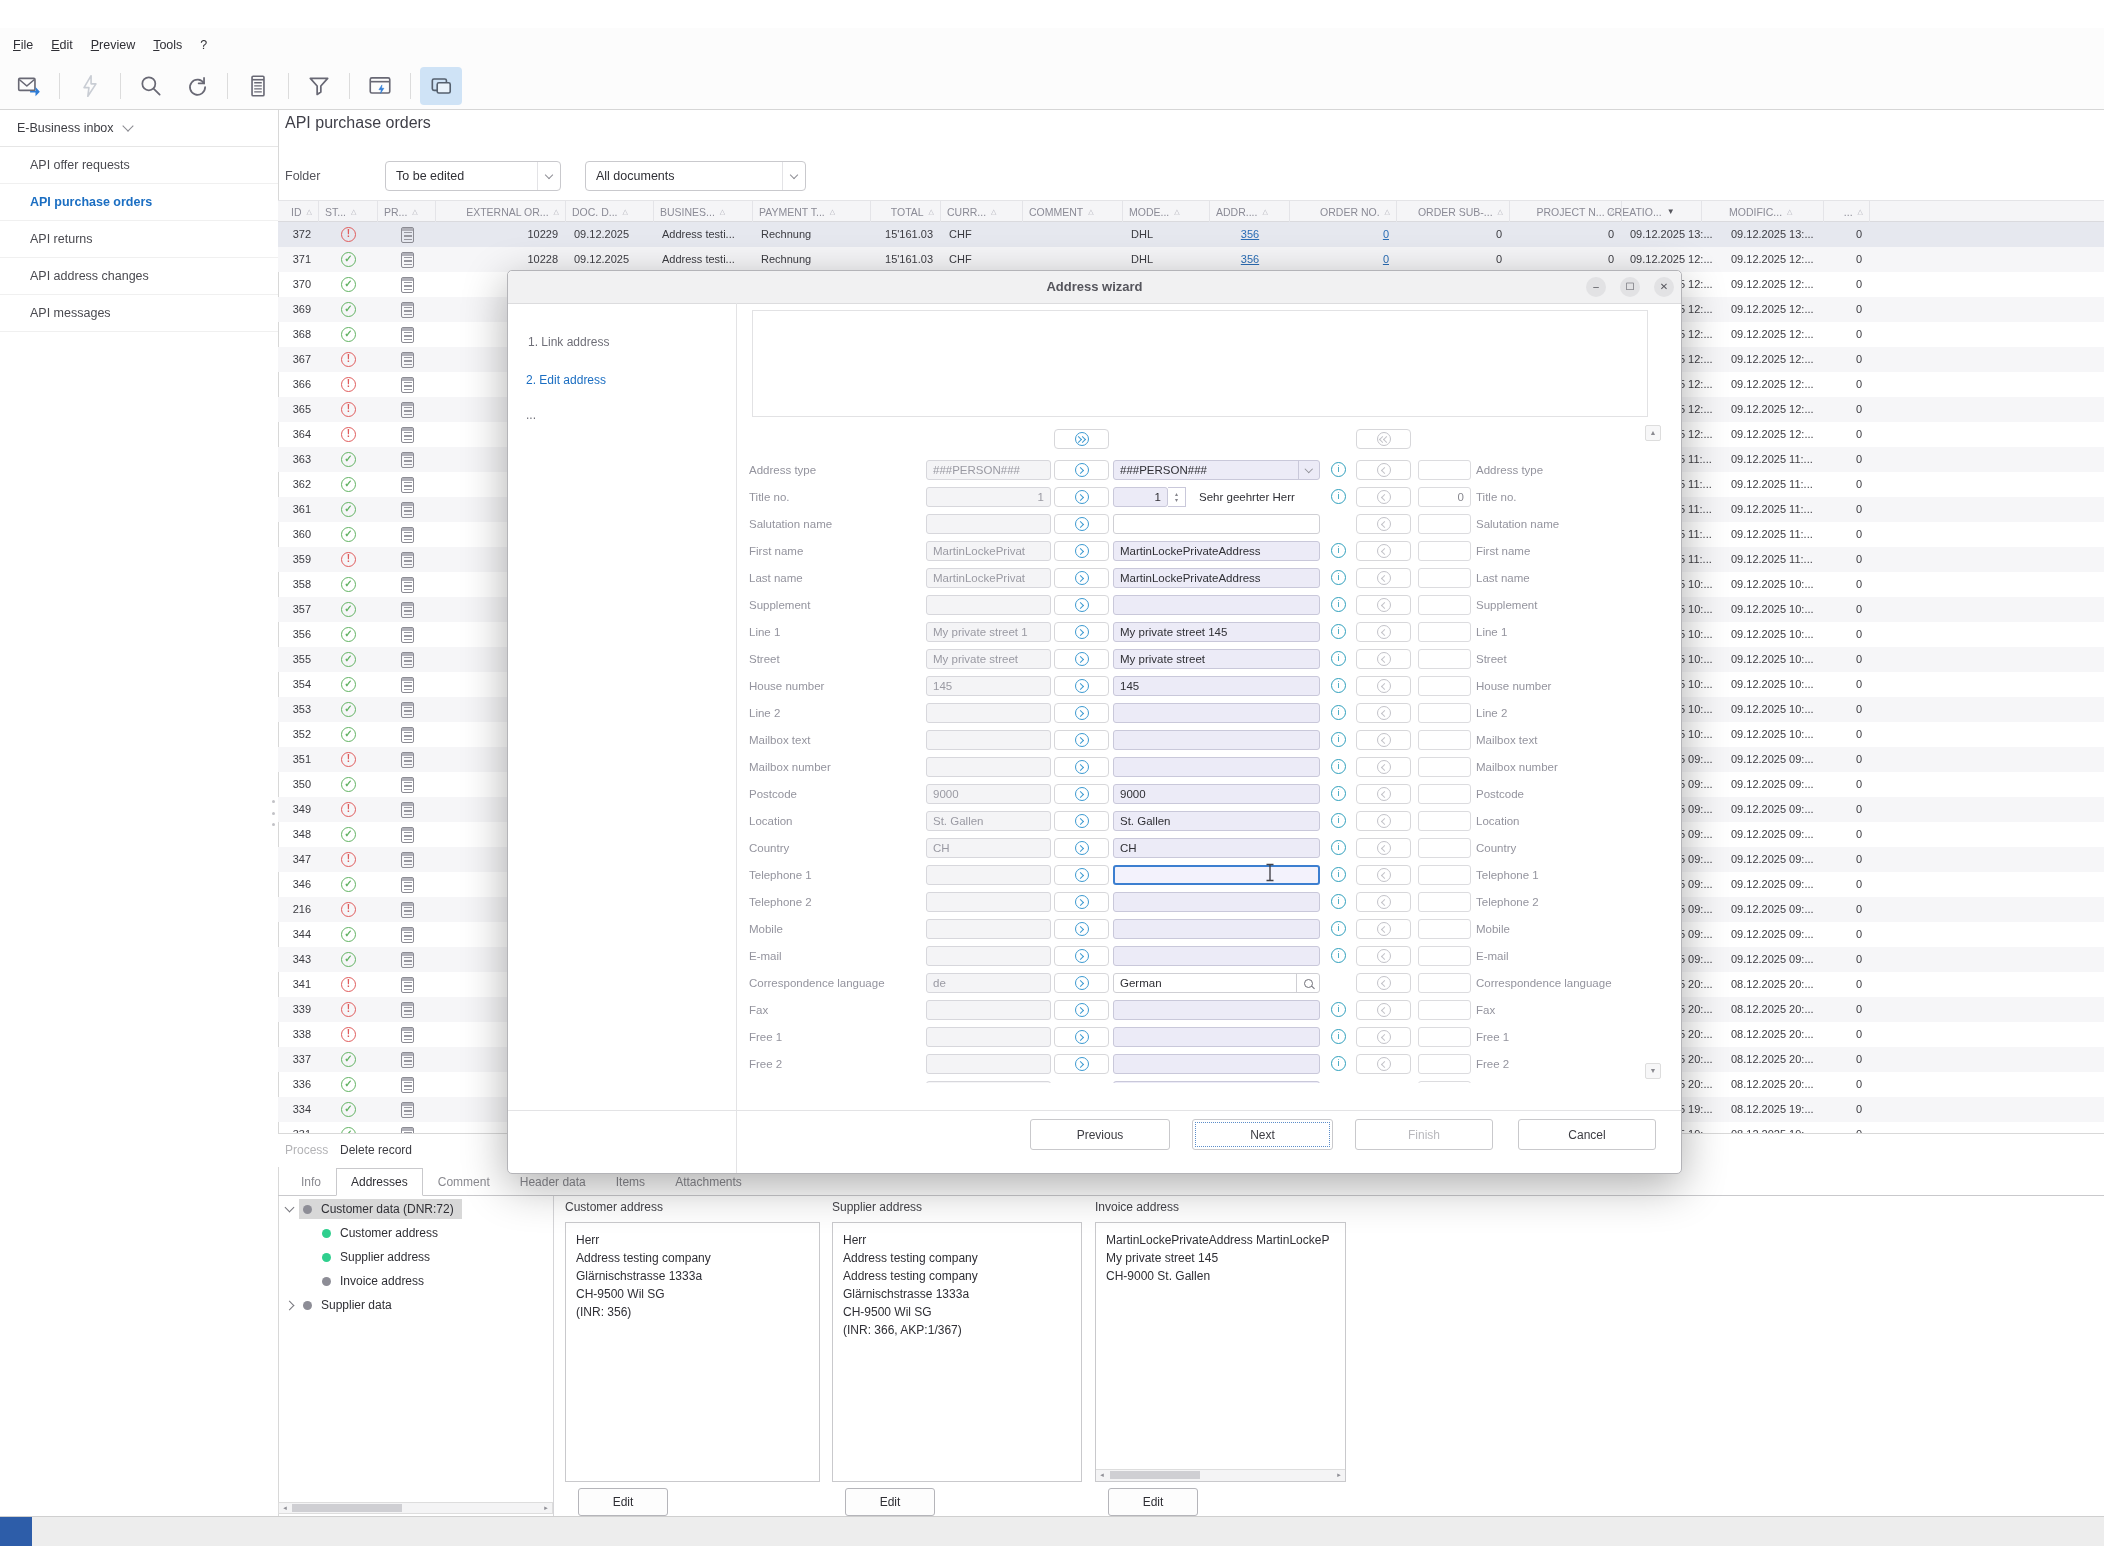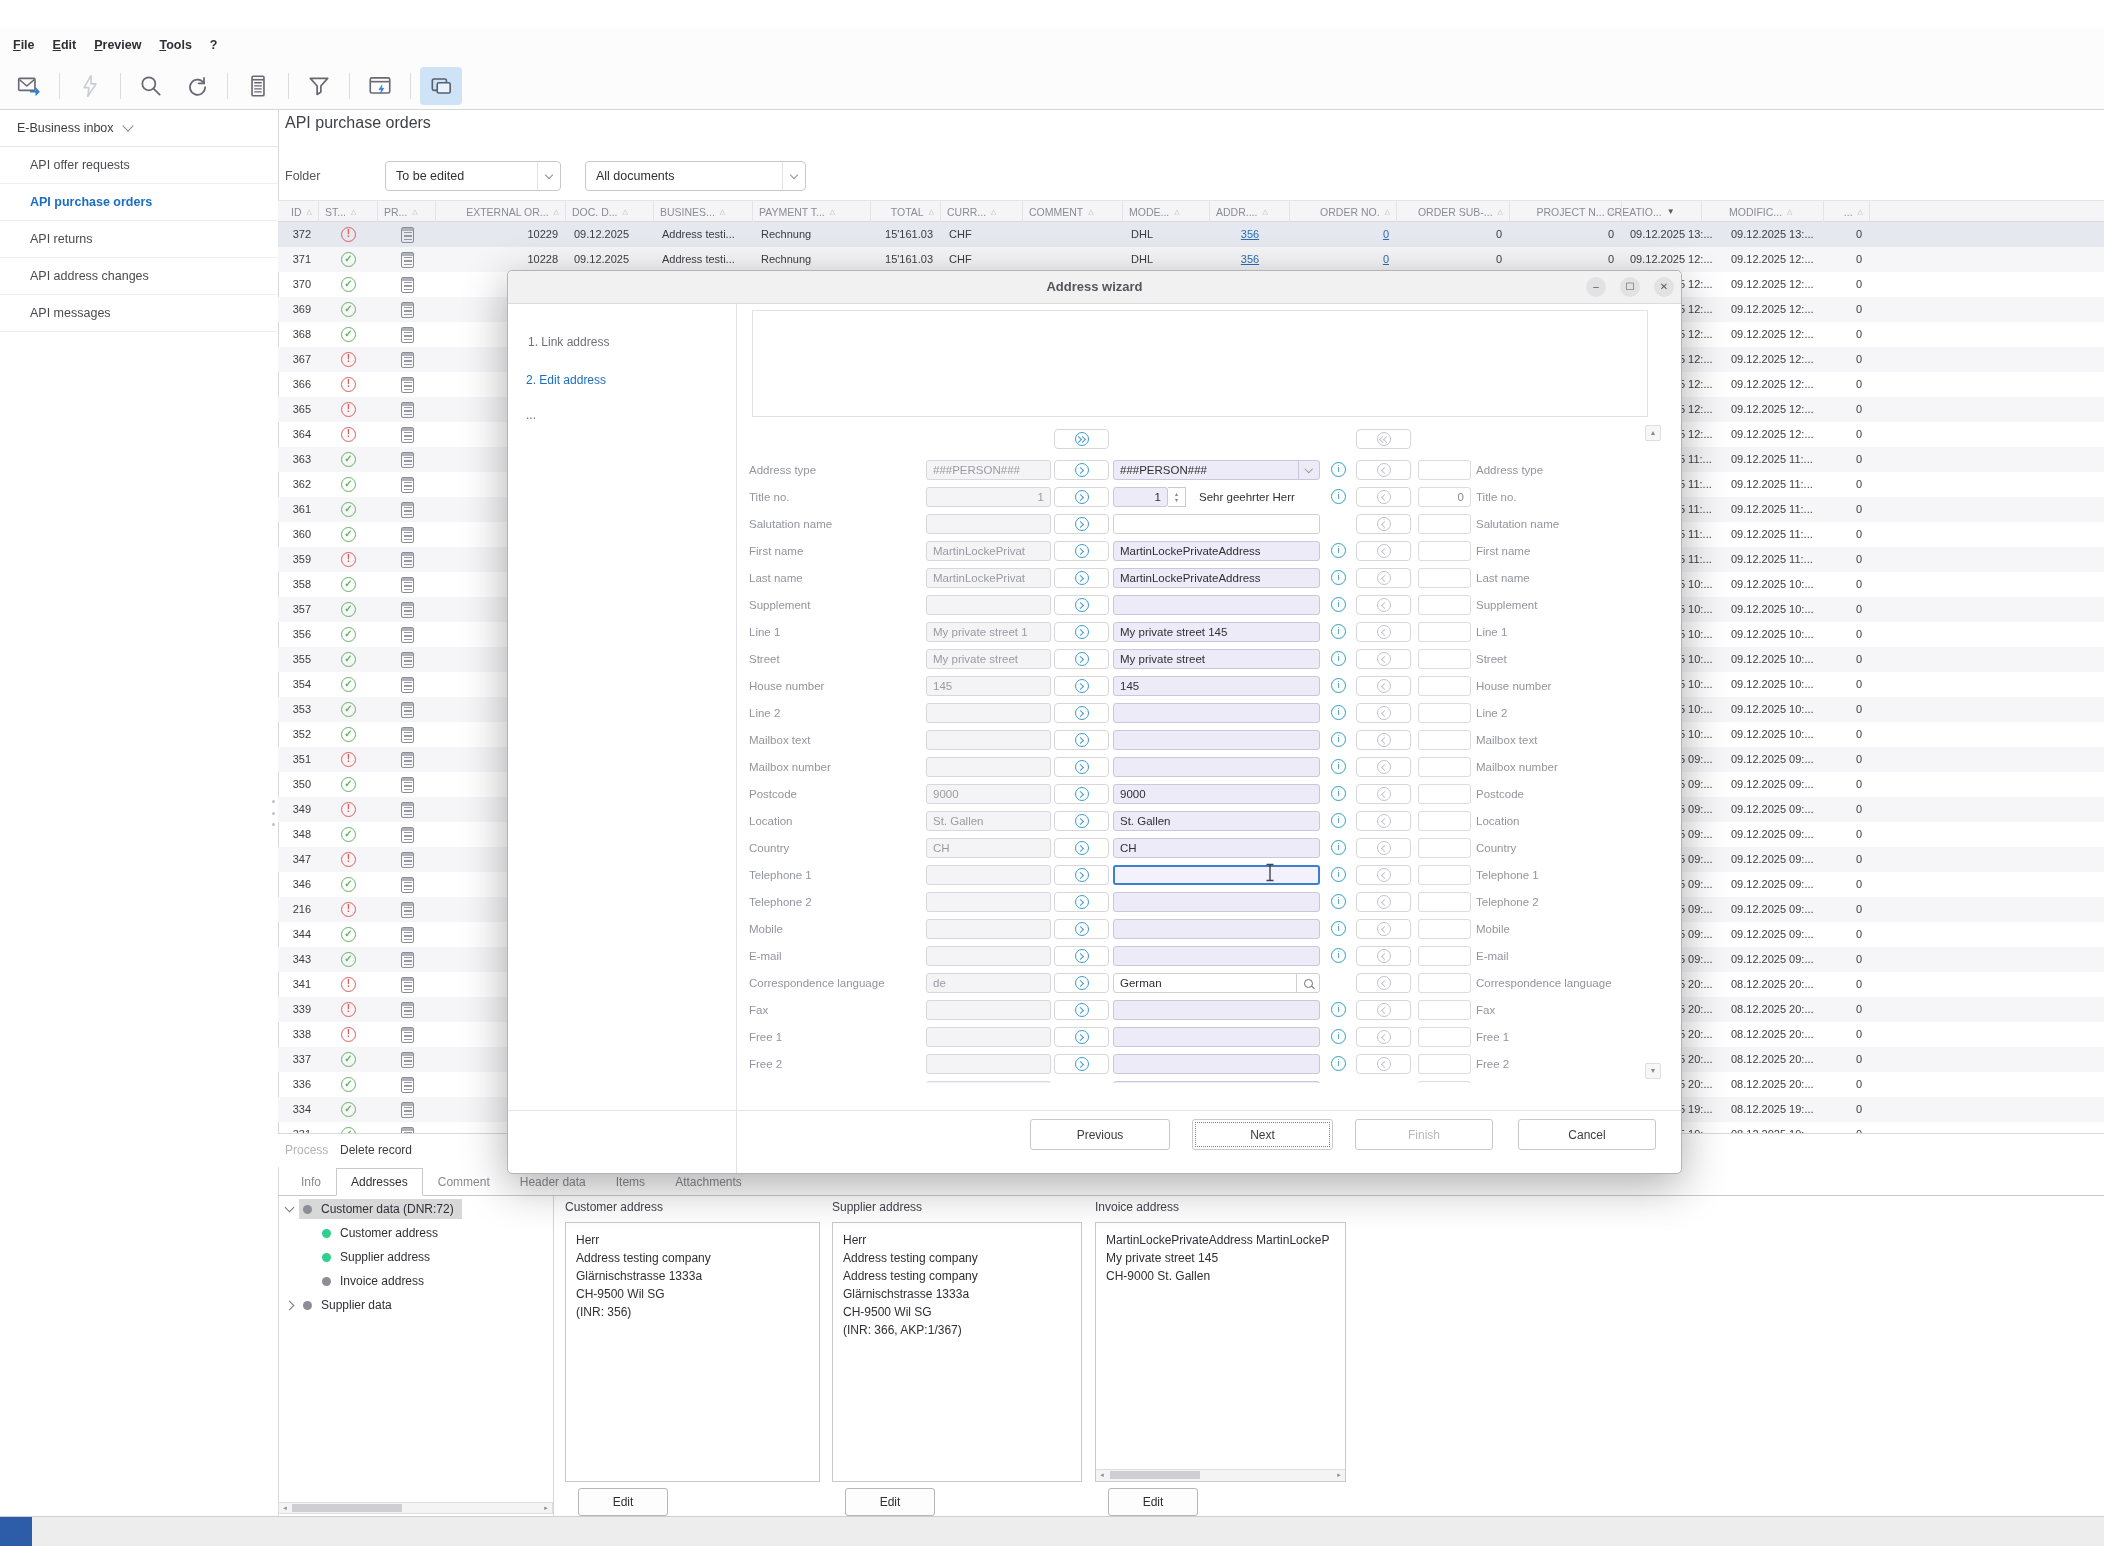--- a/index.html
+++ b/index.html
@@ -1,21 +1,21 @@
 <!DOCTYPE html>
 <html><head>
 <meta charset="utf-8">
 <style>
   html,body{margin:0;padding:0;background:#fff;font-family:"Liberation Sans",sans-serif;}
   .screen{position:relative;width:2104px;height:1546px;overflow:hidden;background:#fff;}
 
   
   .titlebar{position:absolute;left:0;top:0;right:0;height:28px;background:#e3e3e3;border-bottom:1px solid #cfcfcf;}
   .title-text{position:absolute;left:1180px;top:0;line-height:28px;font-size:13px;font-weight:700;color:#8f8f8f;white-space:nowrap;}
-  .menubar{position:absolute;left:0;top:28px;right:0;height:34px;background:#fcfcfc;display:flex;align-items:center;padding-left:4px;font-weight:bold;}
+  .menubar{position:absolute;left:0;top:28px;right:0;height:34px;background:#fcfcfc;display:flex;align-items:center;padding-left:4px;}
   .menu-item{font-size:12.5px;color:#2f2f35;padding:5px 9px;}
   .menu-item u{text-decoration:underline;}
   .toolbar{position:absolute;left:0;top:62px;right:0;height:47px;background:#fcfcfc;border-bottom:1px solid #d6d6d6;display:flex;align-items:center;padding-left:6px;}
   .tbtn{width:42px;height:38px;display:flex;align-items:center;justify-content:center;border-radius:4px;margin:0 2px;}
   .tbtn.active{background:#cfe3f6;}
   .tsep{width:1px;height:26px;background:#dcdcdc;margin:0 7px;}
 
   
   .sidebar{position:absolute;left:0;top:110px;width:278px;bottom:30px;background:#fff;border-right:1px solid #d8d8d8;}
   .sb-header{height:36px;display:flex;align-items:center;padding-left:17px;font-size:12.5px;color:#3c3c42;border-bottom:1px solid #e6e6e6;}

